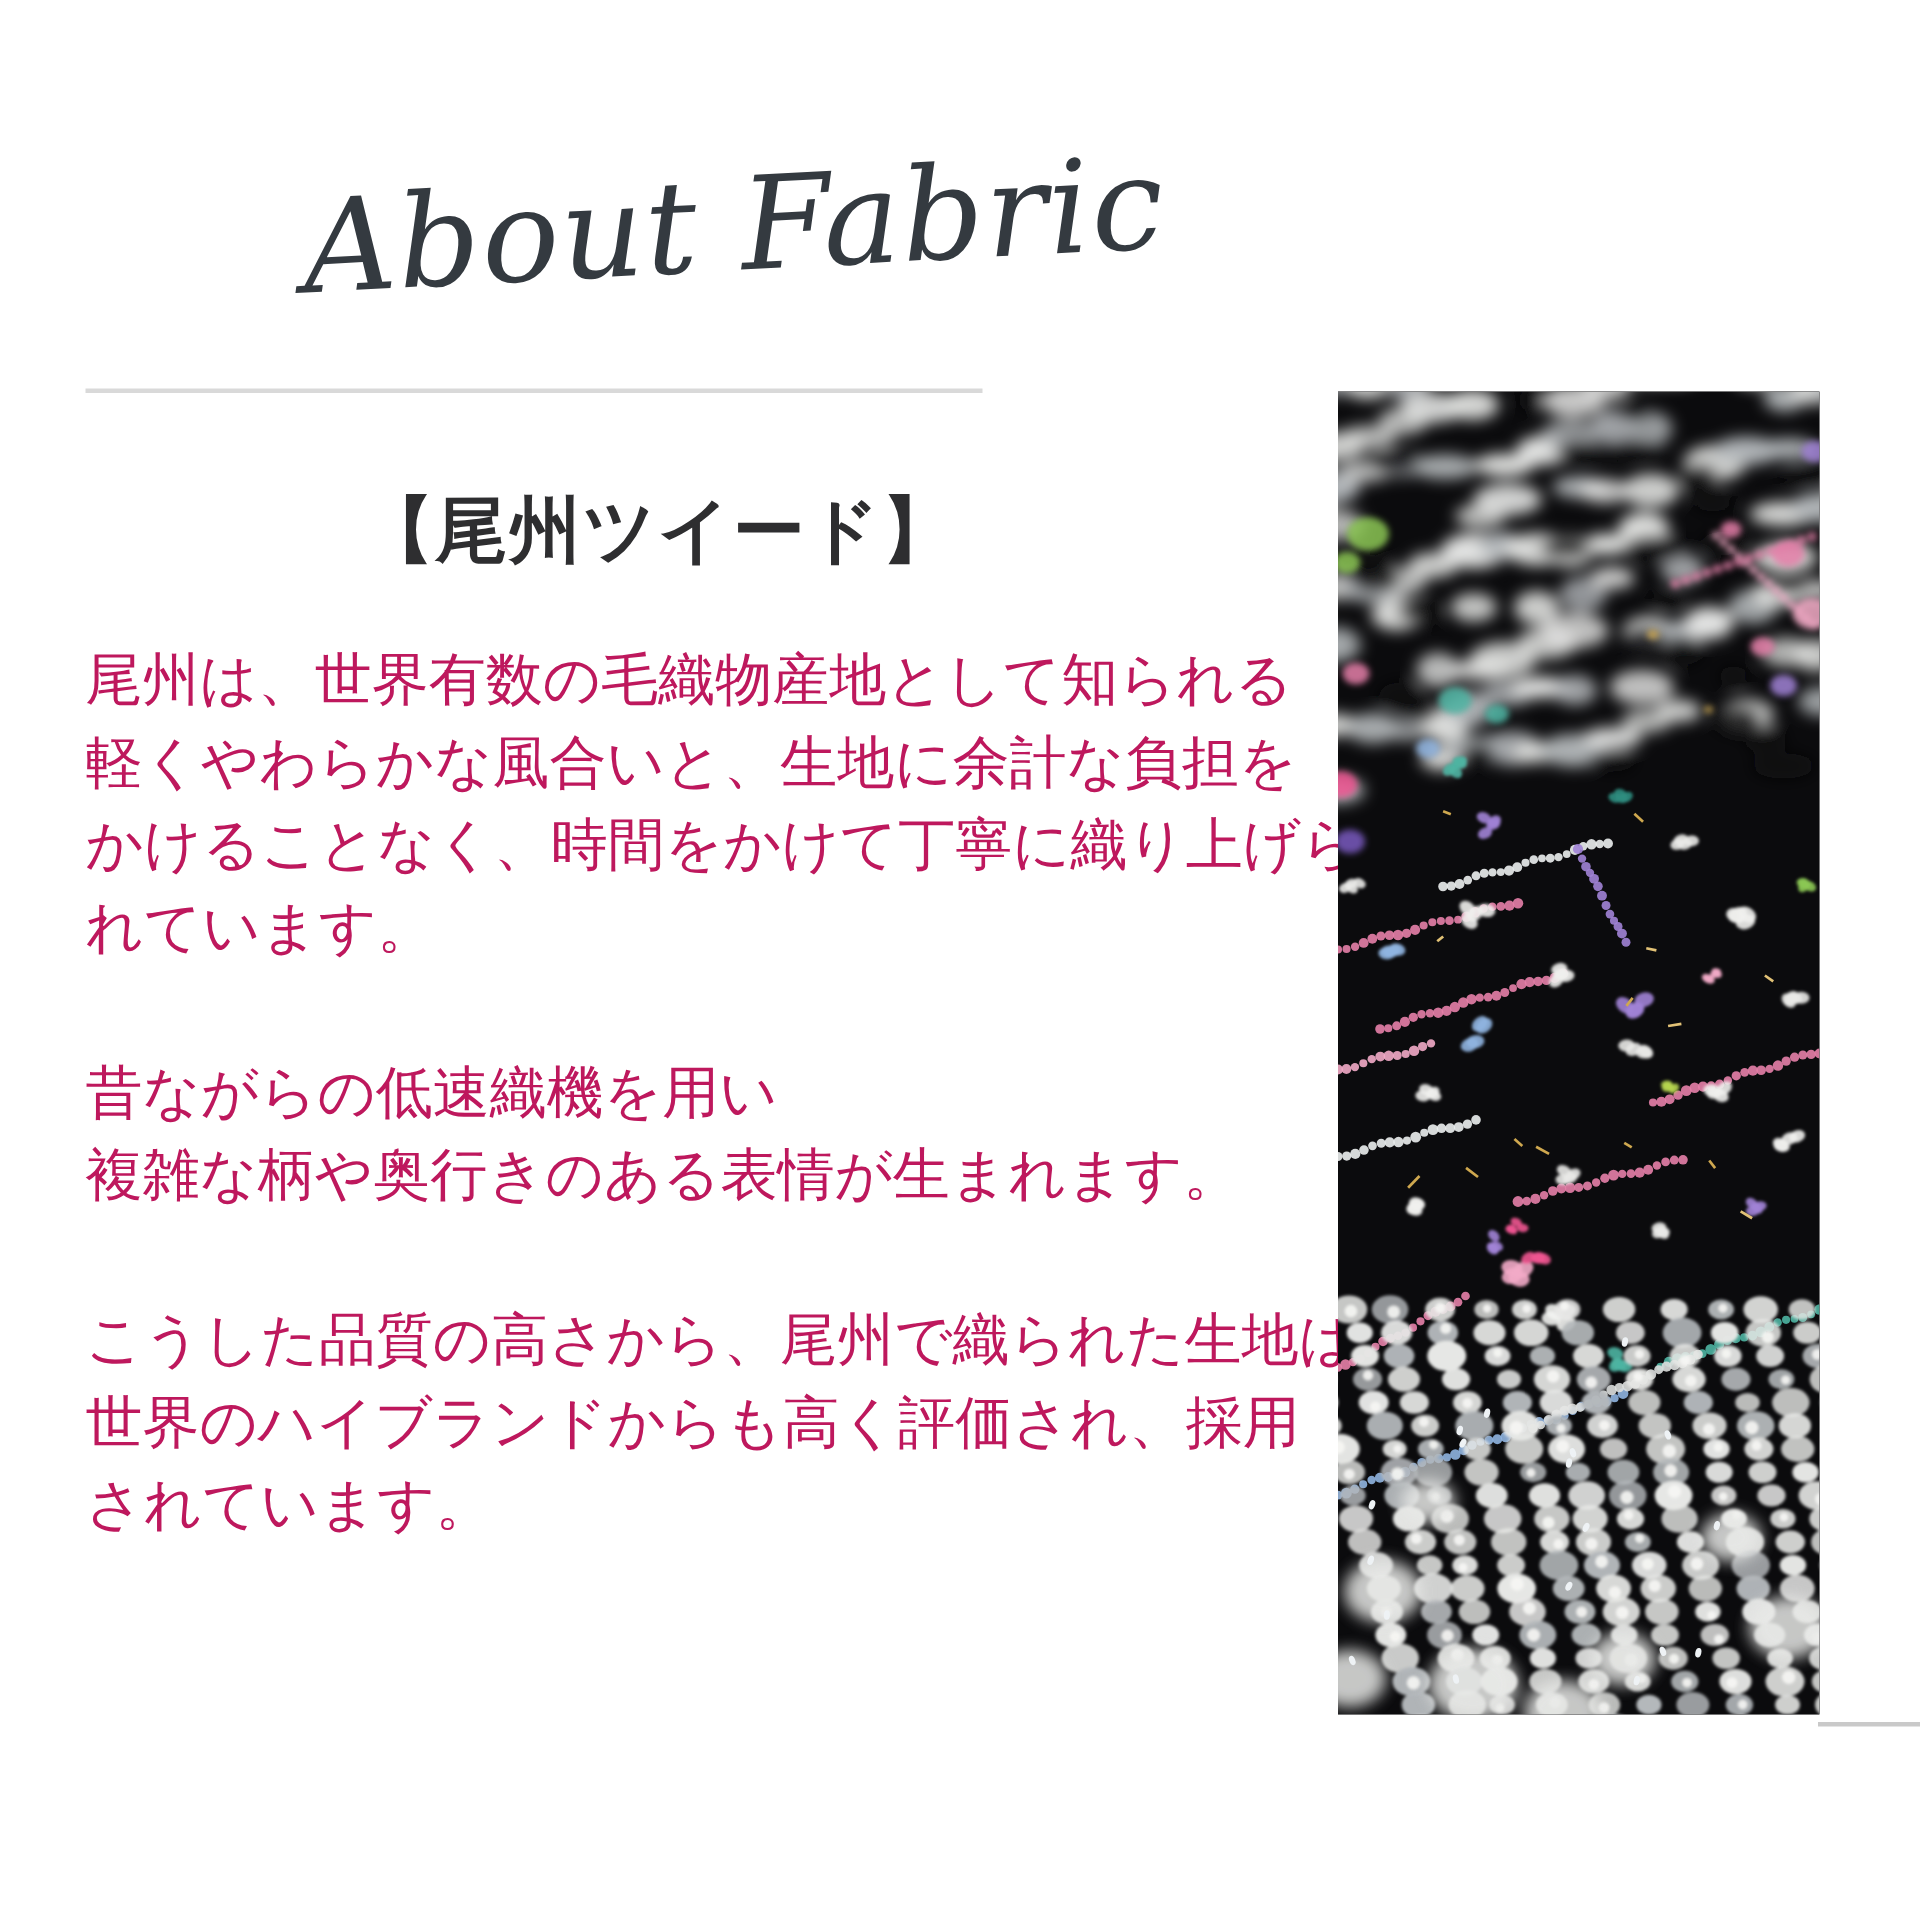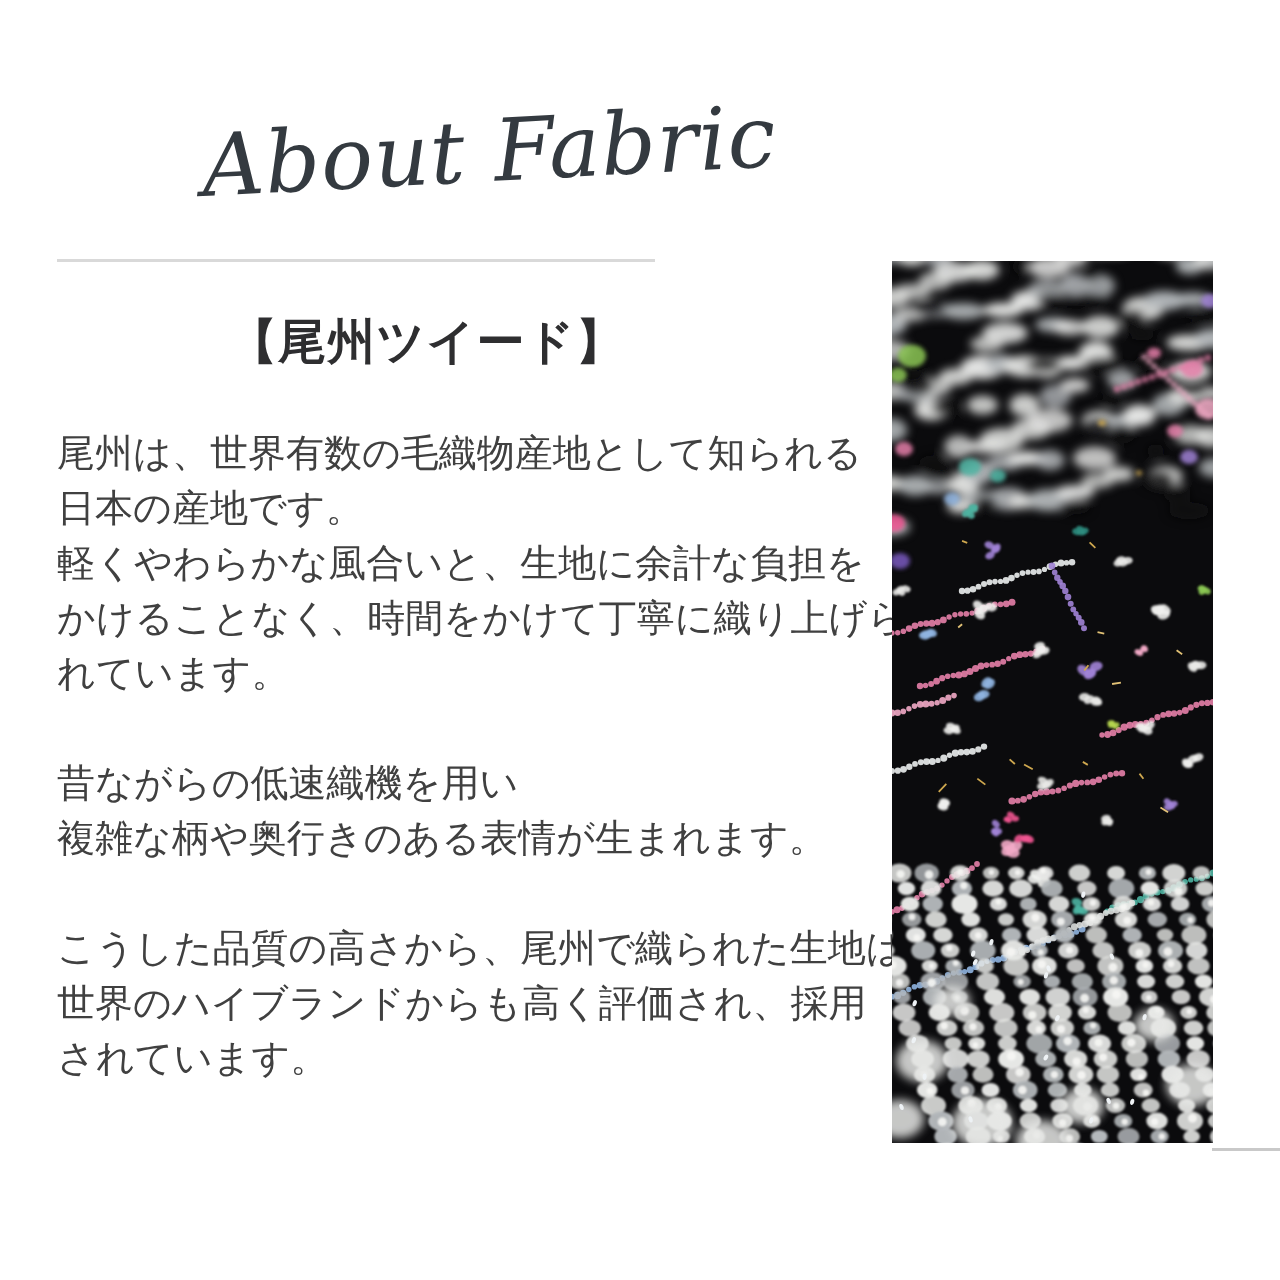--- a/index.html
+++ b/index.html
@@ -14,27 +14,27 @@
     position:absolute;left:202px;top:116px;
     font-size:86px;font-style:italic;font-weight:500;
     color:#343a40;letter-spacing:1px;white-space:nowrap;
     transform:rotate(-3deg);transform-origin:left center;
   }
   .title-divider{
     position:absolute;left:57px;top:259px;width:598px;height:3px;
     background:#d9d9d9;
   }
   .heading{
-    position:absolute;left:57px;top:310px;width:740px;margin:0;
+    position:absolute;left:57px;top:310px;width:740px;margin:12px;
     text-align:center;font-size:48px;font-weight:600;color:#2e2e30;
     letter-spacing:1px;white-space:nowrap;
   }
   .paragraphs{
     position:absolute;left:57px;top:426px;width:860px;
-    font-size:38px;line-height:55px;color:#404040;font-weight:500;
+    font-size:38px;line-height:55px;color:#be185d;font-weight:500;
   }
   .paragraphs p{margin:0 0 55px 0;padding:0;}
   .pline{display:block;white-space:nowrap;}
 
   .fabric{
     position:absolute;left:892px;top:261px;width:321px;height:882px;
     margin:0;padding:0;overflow:hidden;background:#0b0b0d;
   }
   .fabric svg{display:block;}
 
@@ -50,21 +50,20 @@
 
   <div class="script-title">About Fabric</div>
 
   <div class="title-divider"></div>
 
   <h1 class="heading">【尾州ツイード】</h1>
 
   <div class="paragraphs" id="paragraphs">
       <p>
         <span class="pline">尾州は、世界有数の毛織物産地として知られる</span>
-        <span class="pline">日本の産地です。</span>
         <span class="pline">軽くやわらかな風合いと、生地に余計な負担を</span>
         <span class="pline">かけることなく、時間をかけて丁寧に織り上げら</span>
         <span class="pline">れています。</span>
       </p>
       <p>
         <span class="pline">昔ながらの低速織機を用い</span>
         <span class="pline">複雑な柄や奥行きのある表情が生まれます。</span>
       </p>
       <p>
         <span class="pline">こうした品質の高さから、尾州で織られた生地は</span>

